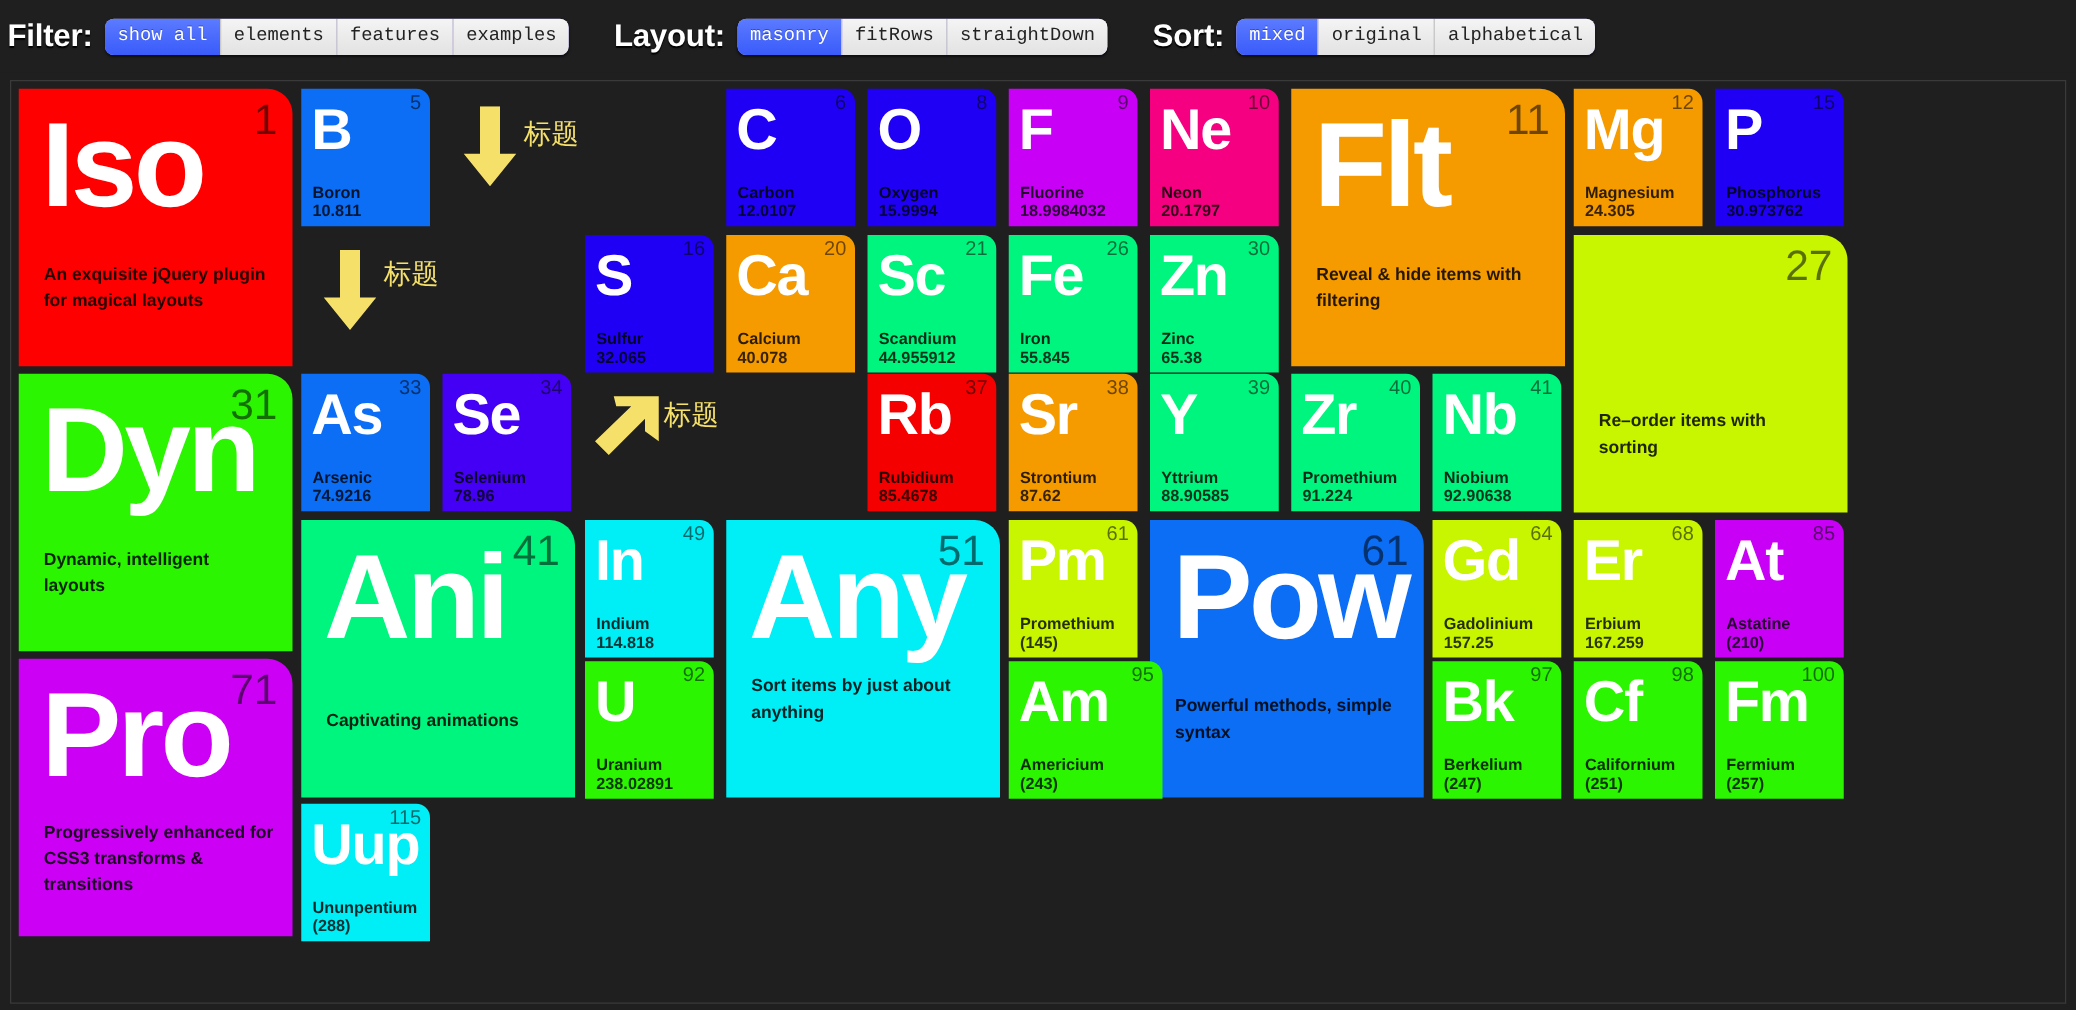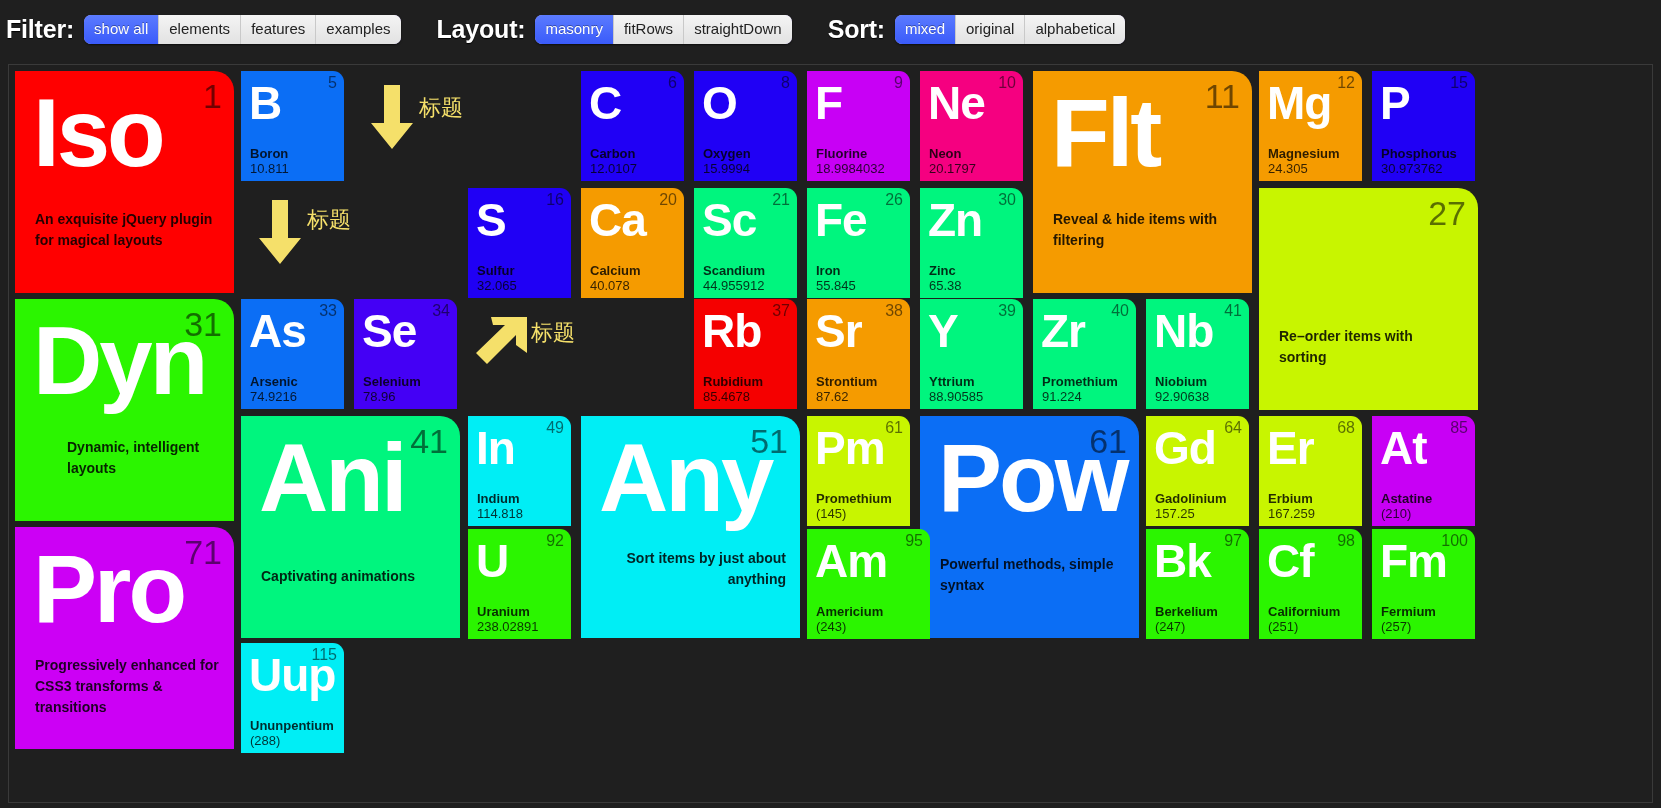--- a/index.html
+++ b/index.html
@@ -29,20 +29,21 @@
     margin-right: 10px;
     letter-spacing: -0.2px;
     text-shadow: 0 1px 1px #000;
   }
   .btn-group {
     display: flex;
     border-radius: 7px;
     overflow: hidden;
     box-shadow: 0 1px 2px rgba(0,0,0,0.6);
     background: #c4b5fd;
+    font-family: Liberation Mono, monospace;
   }
   .btn {
     font-size: 15px;
     padding: 5px 10px 6px 10px;
     color: #222;
     background: linear-gradient(#f4f4f4, #e2e2e2);
     border-right: 1px solid #c9c9c9;
     line-height: 18px;
     cursor: pointer;
     white-space: nowrap;
@@ -97,21 +98,21 @@
     font-size: 13px;
     font-weight: bold;
     color: rgba(0,0,0,0.82);
     line-height: 15px;
     white-space: nowrap;
   }
   .el .weight {
     position: absolute;
     left: 9px; bottom: 5px;
     font-size: 13px;
-    font-weight: normal;
+    font-weight: bold;
     color: rgba(0,0,0,0.78);
     line-height: 15px;
     white-space: nowrap;
   }
 
   
   .el.feature { border-top-right-radius: 20px; }
   .el.feature .num {
     right: 12px; top: 6px;
     font-size: 34px;
@@ -264,21 +265,21 @@
         <span class="name">Zinc</span>
         <span class="weight">65.38</span>
       </div>
       <div class="el feature" style="left: 1250px; top: 123px; width: 219px; height: 222px; background: rgb(200, 245, 0);">
         <span class="num">27</span>
         <div class="desc" style="top: 138px; width: 185px;">Re–order items with sorting</div>
       </div>
       <div class="el feature" style="left: 6px; top: 234px; width: 219px; height: 222px; background: rgb(43, 245, 0);">
         <span class="num">31</span>
         <span class="sym">Dyn</span>
-        <div class="desc" style="top: 138px; width: 185px; margin-left: 32px;">Dynamic, intelligent layouts</div>
+        <div class="desc" style="top: 138px; width: 185px;">Dynamic, intelligent layouts</div>
       </div>
       <div class="el" style="left: 232px; top: 234px; width: 103px; height: 110px; background: rgb(11, 110, 245);">
         <span class="num">33</span>
         <span class="sym">As</span>
         <span class="name">Arsenic</span>
         <span class="weight">74.9216</span>
       </div>
       <div class="el" style="left: 345px; top: 234px; width: 103px; height: 110px; background: rgb(68, 0, 245);">
         <span class="num">34</span>
         <span class="sym">Se</span>
@@ -322,21 +323,21 @@
       </div>
       <div class="el" style="left: 459px; top: 351px; width: 103px; height: 110px; background: rgb(0, 238, 245);">
         <span class="num">49</span>
         <span class="sym">In</span>
         <span class="name">Indium</span>
         <span class="weight">114.818</span>
       </div>
       <div class="el feature" style="left: 572px; top: 351px; width: 219px; height: 222px; background: rgb(0, 238, 245);">
         <span class="num">51</span>
         <span class="sym">Any</span>
-        <div class="desc" style="top: 132px; width: 185px; text-align: right;">Sort items by just about anything</div>
+        <div class="desc" style="top: 122px; width: 185px;">Sort items by just about anything</div>
       </div>
       <div class="el" style="left: 798px; top: 351px; width: 103px; height: 110px; background: rgb(200, 245, 0);">
         <span class="num">61</span>
         <span class="sym">Pm</span>
         <span class="name">Promethium</span>
         <span class="weight">(145)</span>
       </div>
       <div class="el feature" style="left: 911px; top: 351px; width: 219px; height: 222px; background: rgb(11, 110, 245);">
         <span class="num">61</span>
         <span class="sym">Pow</span>

